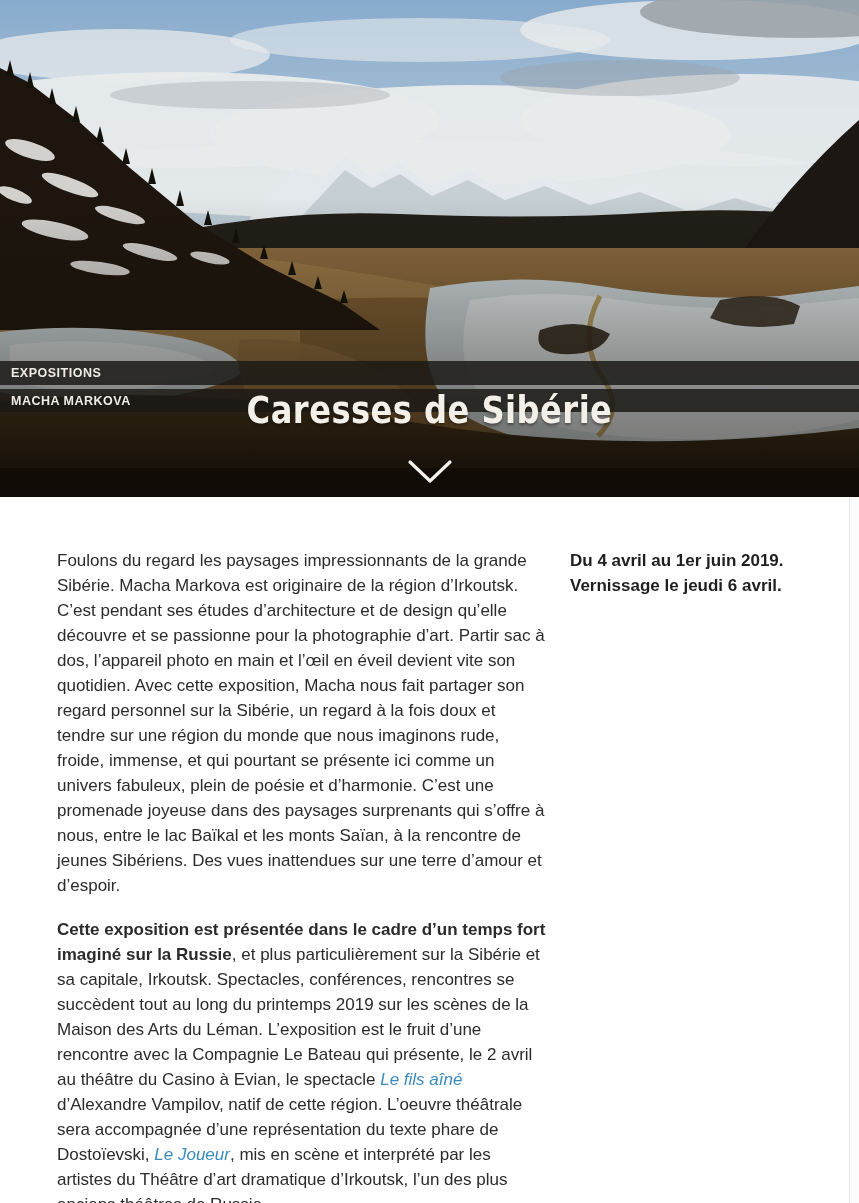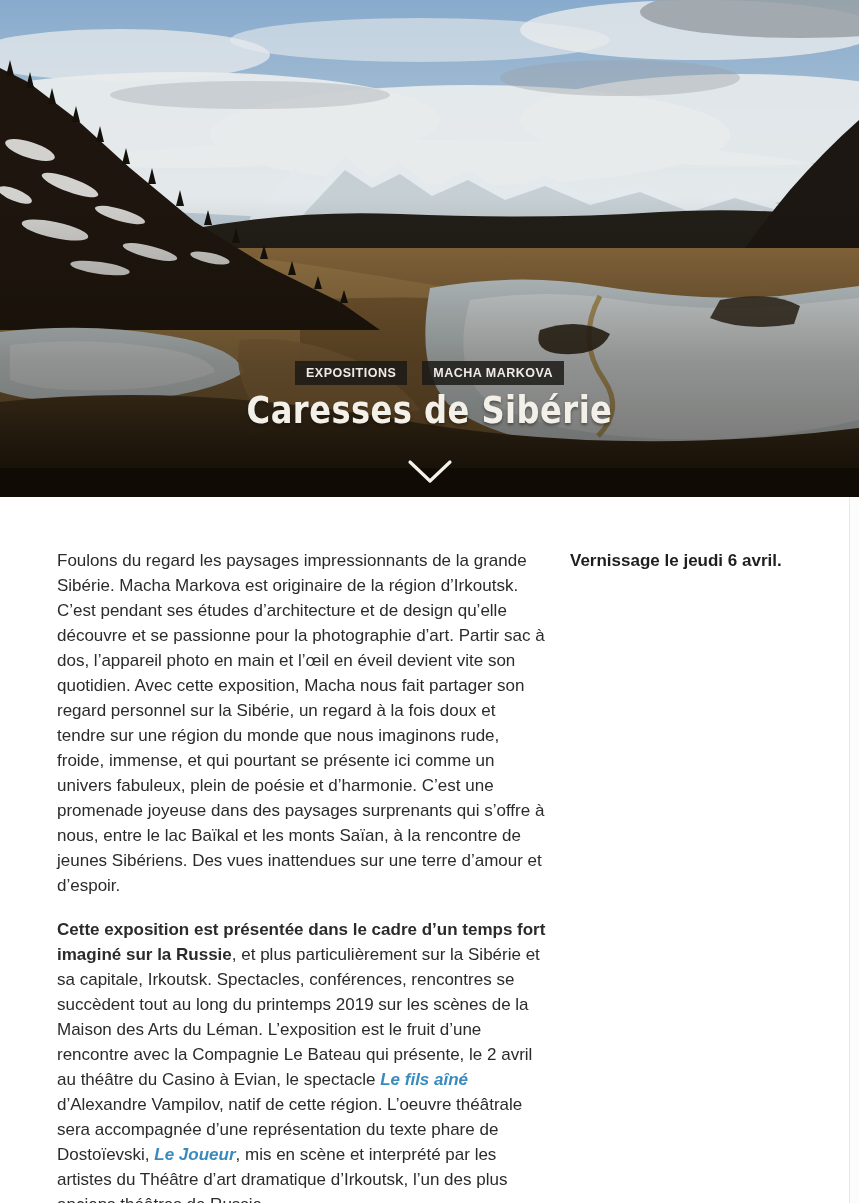--- a/index.html
+++ b/index.html
@@ -6,40 +6,40 @@
   html,body { width:859px; background:#ffffff; font-family:"Liberation Sans", sans-serif; }
   body { height:1203px; overflow:hidden; position:relative; }
 
   
   .hero { position:relative; width:859px; height:497px; overflow:hidden; background:#241b10; }
   .hero svg.landscape { position:absolute; top:0; left:0; display:block; }
   .hero-shade { position:absolute; left:0; right:0; bottom:0; height:300px;
     background:linear-gradient(to bottom, rgba(15,10,4,0) 0%, rgba(15,10,4,.38)55%, rgba(12,8,3,.55) 100%); }
 
   .hero-tags { position:absolute; top:361px; left:0; width:100%;
-    display:flex; justify-content:center; gap:15px; }
+    display:flex; justify-content:center; gap:4px;flex-direction:column; }
   .tag { display:inline-block; background:rgba(26,25,21,.84); color:#efece6;
     font-size:12.5px; font-weight:bold; letter-spacing:.5px; line-height:1;
     padding:6px 11px 5px; text-decoration:none; }
 
   .hero-title { position:absolute; top:389px; left:0; width:100%; text-align:center;
     font-family:"DejaVu Sans", sans-serif; font-weight:bold; font-size:37px;
     color:#f3f0ea; letter-spacing:.5px; transform:scaleX(.87); transform-origin:center;
     text-shadow:0 2px 3px rgba(20,14,6,.45); }
 
   .hero-scroll { position:absolute; top:458px; left:0; width:100%; text-align:center;
     background:none; border:none; cursor:pointer; }
   .hero-scroll svg { display:inline-block; }
 
   
   .content { display:flex; padding:51px 0 0 57px; background:#fff; }
   .article { width:489px; color:#2b2b2b; font-size:17px; line-height:25px; }
   .article p { margin-bottom:19px; }
   .article .bold, .aside { font-weight:bold; }
-  .article a.textlink { color:#3a8bbd; font-style:italic; text-decoration:none;font-weight:bold; }
+  .article a.textlink { color:#3a8bbd; font-style:italic; text-decoration:none; }
   .aside { width:236px; margin-left:24px; color:#1f1f1f; font-size:17px; line-height:25px; }
 
   
   .rail { position:absolute; left:849px; top:497px; width:10px; height:706px;
     background:#fcfcfc; border-left:1px solid #e8e8e8; }
 </style>
 </head>
 <body>
 
 <header class="hero">
@@ -156,18 +156,19 @@
 
   <article class="article">
     <p>Foulons du regard les paysages impressionnants de la grande Sibérie. Macha Markova est originaire de la région d’Irkoutsk. C’est pendant ses études d’architecture et de design qu’elle découvre et se passionne pour la photographie d’art. Partir sac à dos, l’appareil photo en main et l’œil en éveil devient vite son quotidien. Avec cette exposition, Macha nous fait partager son regard personnel sur la Sibérie, un regard à la fois doux et tendre sur une région du monde que nous imaginons rude, froide, immense, et qui pourtant se présente ici comme un univers fabuleux, plein de poésie et d’harmonie. C’est une promenade joyeuse dans des paysages surprenants qui s’offre à nous, entre le lac Baïkal et les monts Saïan, à la rencontre de jeunes Sibériens. Des vues inattendues sur une terre d’amour et d’espoir.</p>
 
     <p>
       <span class="bold">Cette exposition est présentée dans le cadre d’un temps fort imaginé sur la Russie</span><span>, et plus particulièrement sur la Sibérie et sa capitale, Irkoutsk. Spectacles, conférences, rencontres se succèdent tout au long du printemps 2019 sur les scènes de la Maison des Arts du Léman. L’exposition est le fruit d’une rencontre avec la Compagnie Le Bateau qui présente, le 2 avril au théâtre du Casino à Evian, le spectacle </span><a class="textlink" href="#">Le fils aîné</a><span> d’Alexandre Vampilov, natif de cette région. L’oeuvre théâtrale sera accompagnée d’une représentation du texte phare de Dostoïevski, </span><a class="textlink" href="#">Le Joueur</a><span>, mis en scène et interprété par les artistes du Théâtre d’art dramatique d’Irkoutsk, l’un des plus anciens théâtres de Russie.</span>
     </p>
   </article>
 
   <aside class="aside">
+    <div>Du 4 avril au 1er juin 2019.</div>
     <div>Vernissage le jeudi 6 avril.</div>
   </aside>
 
 </main>
 
 <div class="rail"></div>
 
 </body></html>

